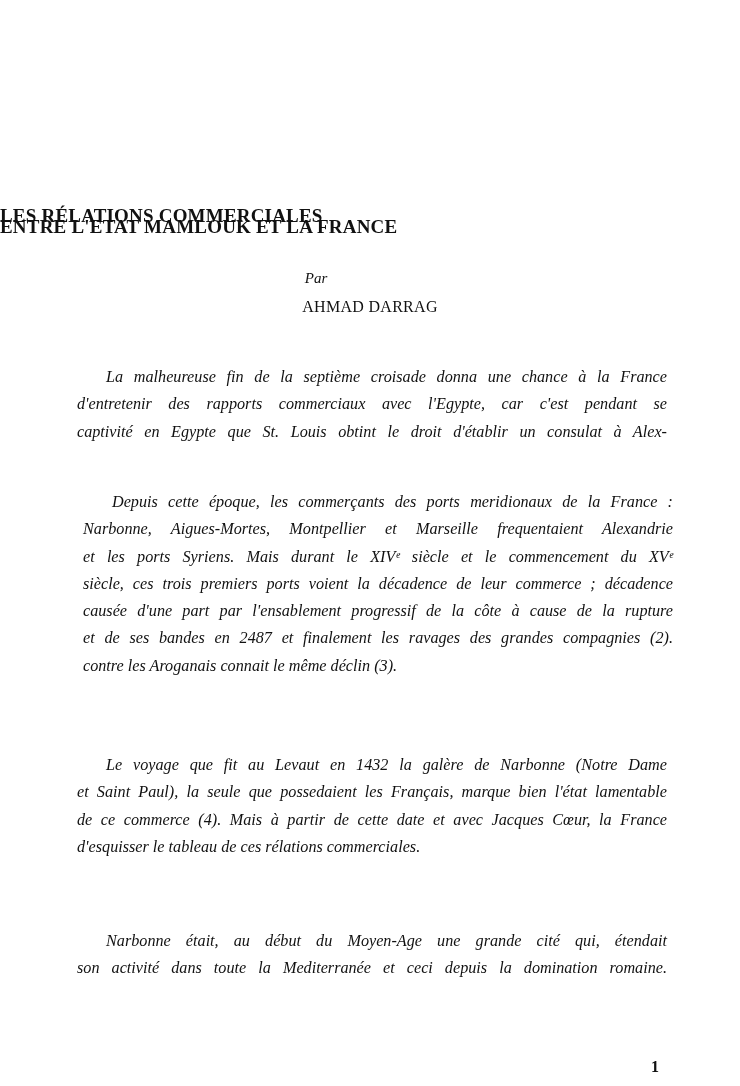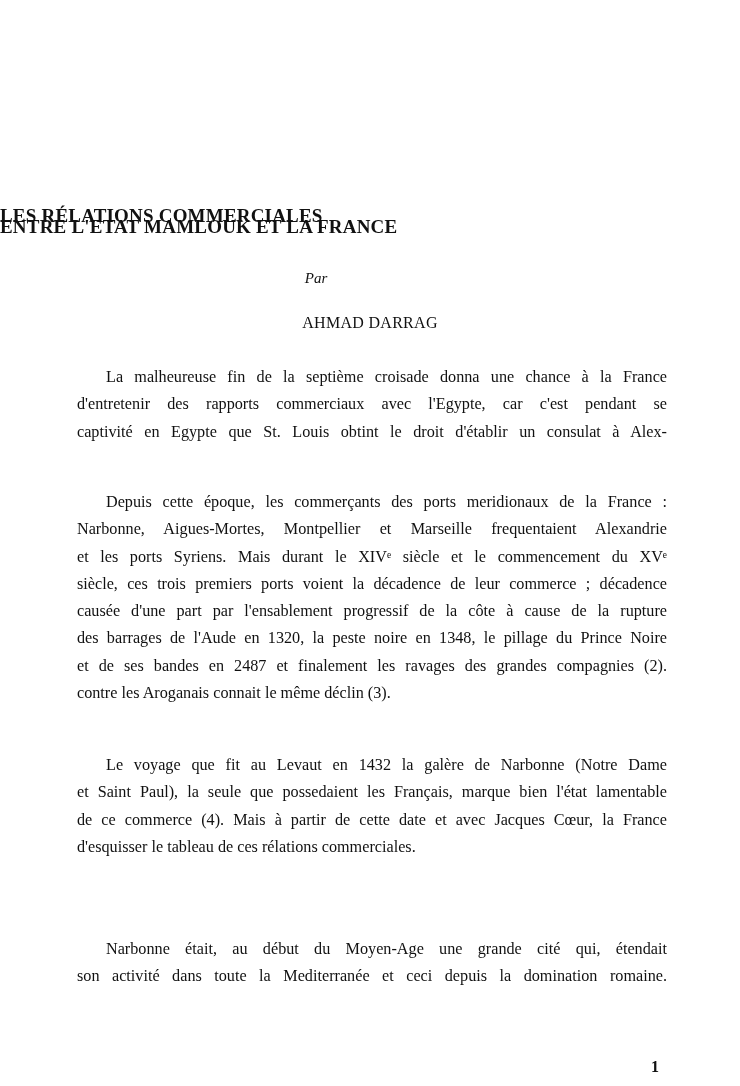--- a/index.html
+++ b/index.html
@@ -9,54 +9,53 @@
            font-weight: bold; font-size: 19px; letter-spacing: 0.2px; }
   .by { position: absolute; left: 17px; width: 598px; text-align: center;
         font-style: italic; font-size: 15px; }
   .author { position: absolute; left: 0; width: 740px; text-align: center;
             font-size: 16px; letter-spacing: 0.3px; }
   .para { position: absolute; left: 77px; width: 590px; }
   .line { display: block; height: 27.3px; line-height: 27.3px; font-size: 16.2px;
           text-align: justify; text-align-last: justify; white-space: nowrap; }
   .line.indent { padding-left: 29px; }
   .line.last { text-align-last: left; }
-  .line span.t { display: inline-block; width: 100%; text-align: justify; text-align-last: justify; white-space: normal; }
+  .line span.t { display: inline-block; width: 100%; text-align: justify; text-align-last: justify; white-space: normal; font-style: italic; }
   .line.last span.t { text-align-last: left; }
   .pagenum { position: absolute; left: 651px; top: 1058px; font-size: 16px; font-weight: bold; }
 </style>
 </head>
 <body>
 
 <div class="title" style="top:205px;">LES RÉLATIONS COMMERCIALES</div>
 <div class="title" style="top:216px;">ENTRE L'ETAT MAMLOUK ET LA FRANCE</div>
 <div class="by" style="top:270px;">Par</div>
-<div class="author" style="top:314px;">AHMAD DARRAG</div>
+<div class="author" style="top:298px;">AHMAD DARRAG</div>
 
 <div class="para" style="top:364px;">
   <span class="line indent"><span class="t">La malheureuse fin de la septième croisade donna une chance à la France</span></span>
   <span class="line"><span class="t">d'entretenir des rapports commerciaux avec l'Egypte, car c'est pendant se</span></span>
   <span class="line"><span class="t">captivité en Egypte que St. Louis obtint le droit d'établir un consulat à Alex-</span></span>
 </div>
 
-<div class="para" style="top:489px;">
+<div class="para" style="top:489px;margin-left:6px;">
   <span class="line indent"><span class="t">Depuis cette époque, les commerçants des ports meridionaux de la France :</span></span>
   <span class="line"><span class="t">Narbonne, Aigues-Mortes, Montpellier et Marseille frequentaient Alexandrie</span></span>
   <span class="line"><span class="t">et les ports Syriens.   Mais durant le XIVᵉ siècle et le commencement du XVᵉ</span></span>
   <span class="line"><span class="t">siècle, ces trois premiers ports voient la décadence de leur commerce ; décadence</span></span>
   <span class="line"><span class="t">causée d'une part par l'ensablement progressif de la côte à cause de la rupture</span></span>
-  <span class="line"><span class="t">des barrages de l'Aude en 1320, la peste noire en 1348, le pillage du Prince Noire</span></span>
   <span class="line"><span class="t">et de ses bandes en 2487 et finalement les ravages des grandes compagnies (2).</span></span>
   <span class="line last"><span class="t">contre les Aroganais connait le même déclin (3).</span></span>
 </div>
 
 <div class="para" style="top:752px;">
   <span class="line indent"><span class="t">Le voyage que fit au Levaut en 1432 la galère de Narbonne (Notre Dame</span></span>
   <span class="line"><span class="t">et Saint Paul), la seule que possedaient les Français, marque bien l'état lamentable</span></span>
   <span class="line"><span class="t">de ce commerce (4).   Mais à partir de cette date et avec Jacques Cœur, la France</span></span>
   <span class="line last"><span class="t">d'esquisser le tableau de ces rélations commerciales.</span></span>
 </div>
 
-<div class="para" style="top:928px;margin-top:8px;">
+<div class="para" style="top:928px;">
   <span class="line indent"><span class="t">Narbonne était, au début du Moyen-Age une grande cité qui, étendait</span></span>
   <span class="line"><span class="t">son activité dans toute la Mediterranée et ceci depuis la domination romaine.</span></span>
 </div>
 
 <div class="pagenum">1</div>
 
 </body></html>

